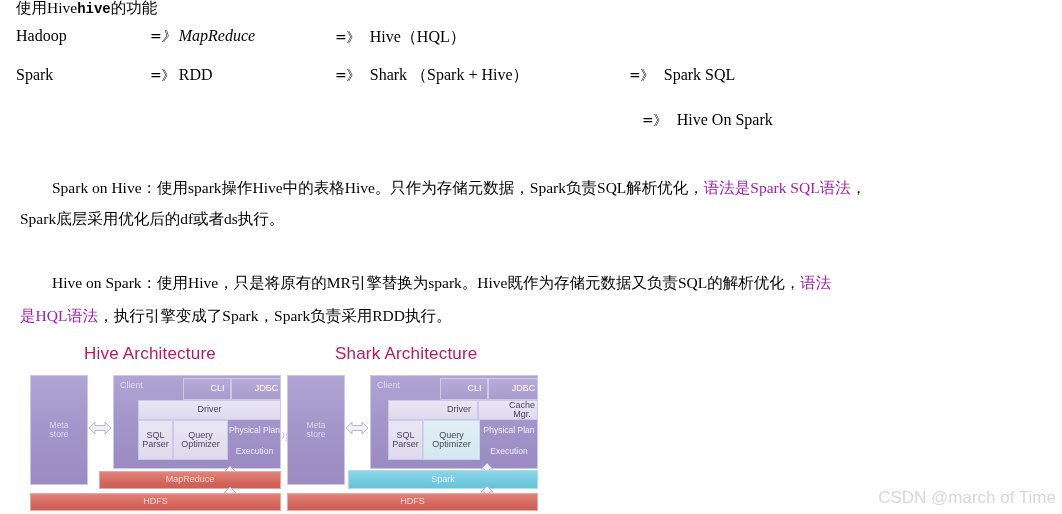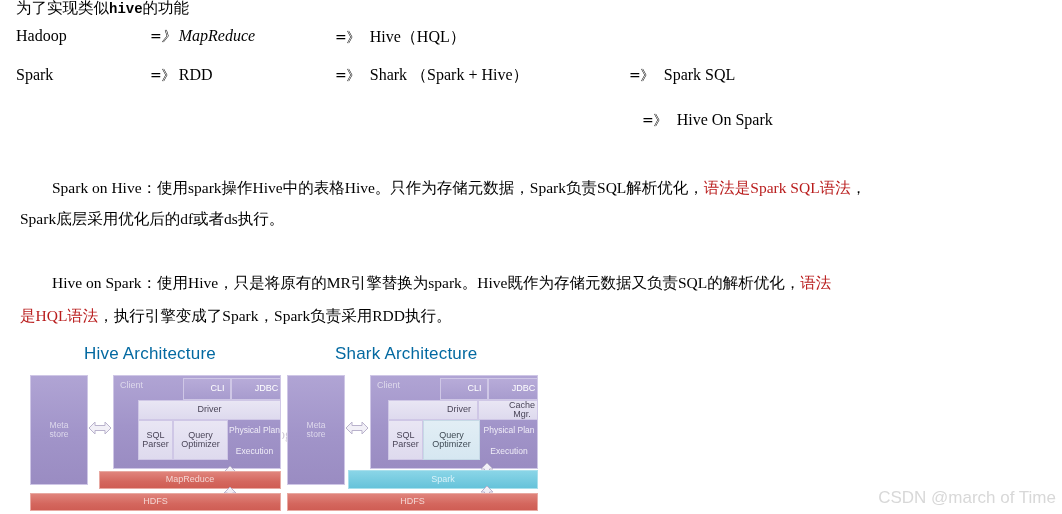--- a/index.html
+++ b/index.html
@@ -40,28 +40,28 @@
   }
 
   
   .para {
     position: absolute;
     font-size: 15.5px;
     line-height: 27px;
     white-space: nowrap;
     font-family: "Liberation Serif", "DejaVu Serif", serif;
   }
-  .red { color: #b91c1c; }
+  .red { color: #a21caf; }
 
   
   .diagram-title {
     position: absolute;
     font-family: "Liberation Sans", "DejaVu Sans", sans-serif;
     font-size: 17px;
-    color: #0369a1;
+    color: #be185d;
     letter-spacing: 0.2px;
     white-space: nowrap;
   }
   .diagram {
     position: absolute;
     overflow: hidden;
     background: #ffffff;
   }
   .dbox {
     position: absolute;
@@ -125,21 +125,21 @@
     font-size: 14px;
     color: #cfc9d6;
     white-space: nowrap;
     pointer-events: none;
   }
 </style>
 </head>
 <body>
 
 <div class="heading">
-  <span>为了实现类似</span><b>hive</b><span>的功能</span>
+  <span>使用Hive</span><b>hive</b><span>的功能</span>
 </div>
 
 <div class="evo-cell" style="left:16px; top:27px;">Hadoop</div>
 <div class="evo-cell" style="left:150px; top:27px;font-style:italic;">
   <span class="arrow-glyph">=》</span>
   <span>MapReduce</span>
 </div>
 <div class="evo-cell" style="left:335px; top:27px;">
   <span class="arrow-glyph">=》</span>
   <span style="margin-left:6px">Hive（HQL）</span>

